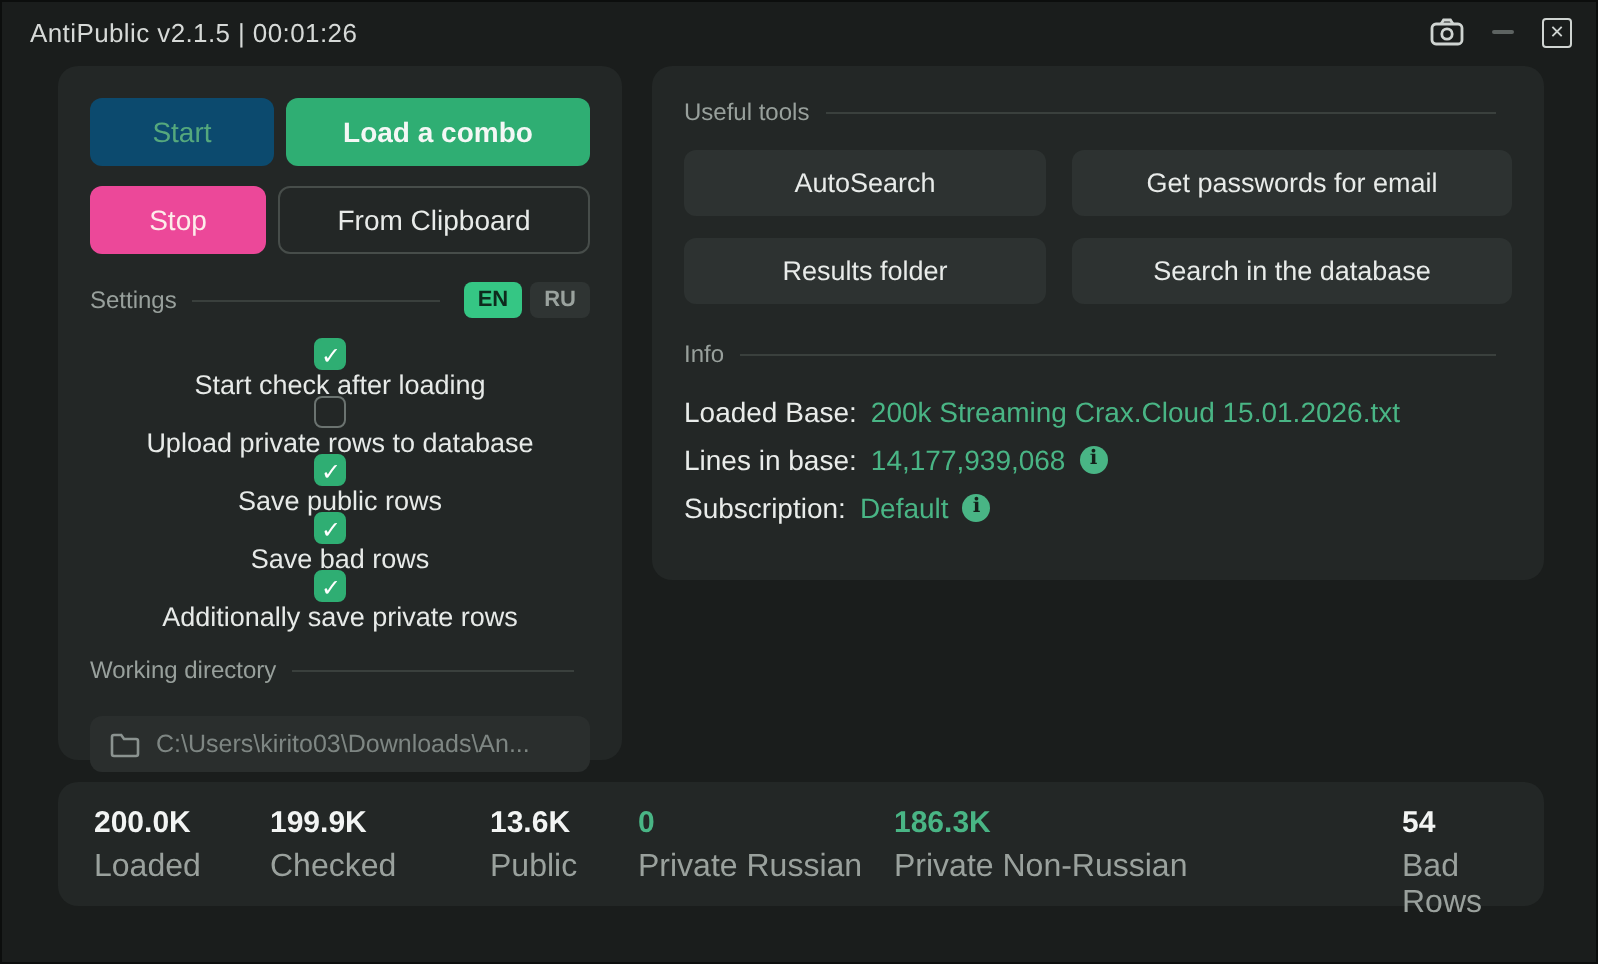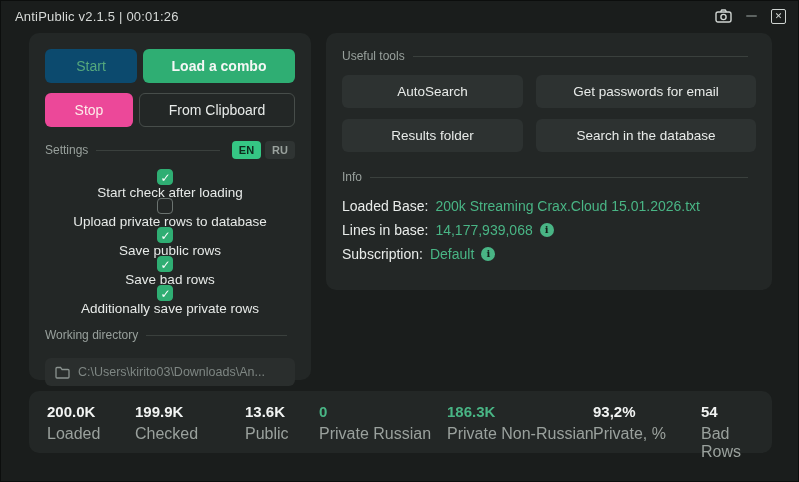--- a/index.html
+++ b/index.html
@@ -220,23 +220,19 @@
       <div class="stat-label">Public</div>
     </div>
     <div class="stat" style="left:290px" data-green="true">
       <div class="stat-value">0</div>
       <div class="stat-label">Private Russian</div>
     </div>
     <div class="stat" style="left:418px" data-green="true">
       <div class="stat-value">186.3K</div>
       <div class="stat-label">Private Non-Russian</div>
     </div>
-    <div class="stat" style="left:564px" data-green="false">
-      <div class="stat-value">93,2%</div>
-      <div class="stat-label">Private, %</div>
-    </div>
     <div class="stat" style="left:672px" data-green="false">
       <div class="stat-value">54</div>
       <div class="stat-label">Bad Rows</div>
     </div>
   </div>
 
 </div>
 
 </body></html>

